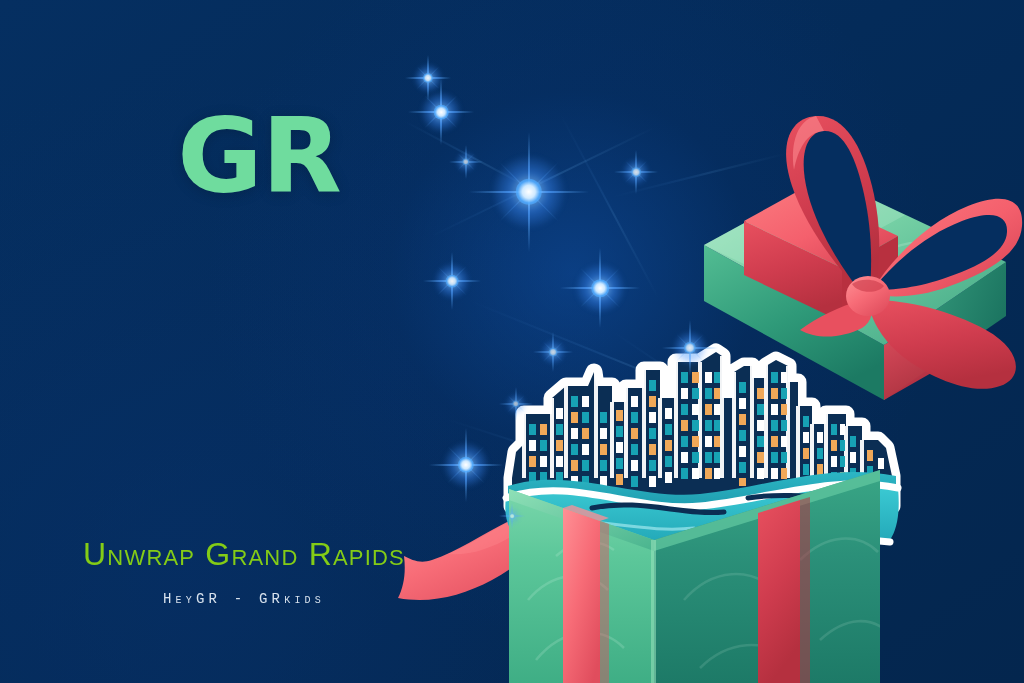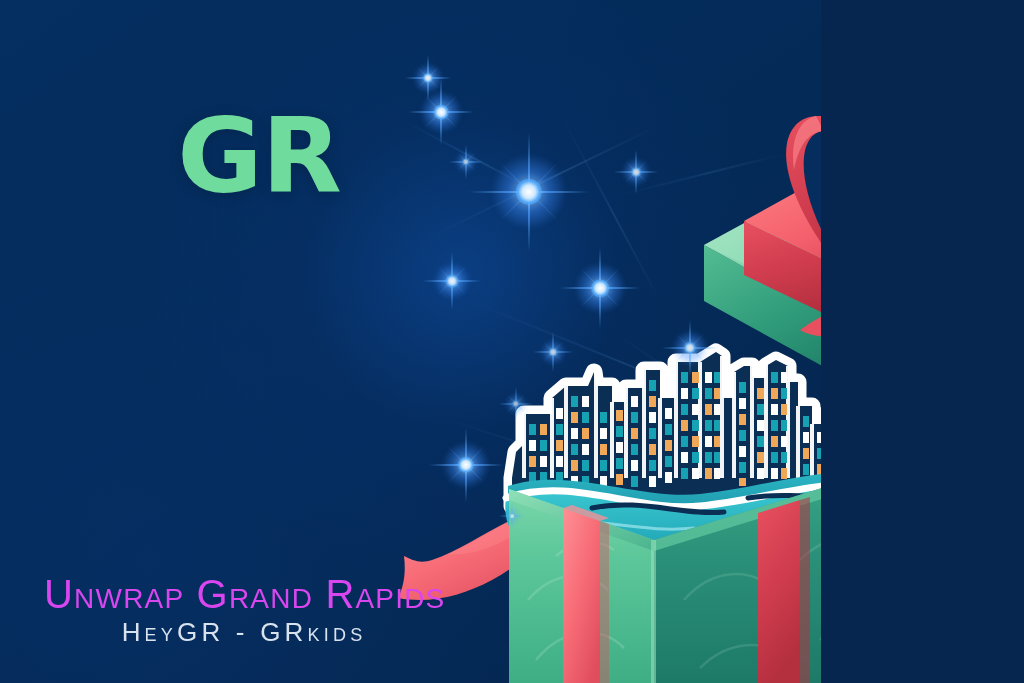--- a/index.html
+++ b/index.html
@@ -1,20 +1,20 @@
 <!DOCTYPE html>
 <html><head>
 <meta charset="utf-8">
 <style>
   html,body{margin:0;padding:0;background:#06264f;}
   body{font-family:"Liberation Sans",sans-serif;}
 
   #stage{
     position:relative;
-    width:821px;height:683px;
+    width:1024px;height:683px;
     overflow:hidden;
     background:#042e5f;
   }
   
   #bg-glow{
     position:absolute;inset:0;
     background:
       radial-gradient(circle at 56% 40%, rgba(20,90,190,.42) 0%, rgba(10,55,130,.16) 26%, rgba(4,46,95,0) 52%),
       radial-gradient(circle at 18% 82%, rgba(8,50,110,.45) 0%, rgba(4,46,95,0) 48%),
       linear-gradient(145deg,#052f61 0%,#042b59 45%,#04264e 100%);
@@ -67,35 +67,34 @@
     white-space:nowrap;
     text-shadow:0 2px 14px rgba(0,0,0,.18);
   }
   #hl1{font-size:104px;}
   #hl2{font-size:104px;margin-top:4px;}
   #hl3{font-size:104px;margin-top:4px;}
 
   
   #subcopy{position:absolute;left:44px;top:536px;width:400px;text-align:center;pointer-events:none;}
   #sub-main{
-    color:#d946ef;
+    color:#84cc16;
     font-family:"Liberation Sans",sans-serif;
-    font-size:40px;font-weight:400;
+    font-size:32px;font-weight:400;
     font-variant:small-caps;
     letter-spacing:1.2px;
     white-space:nowrap;
-    margin-top:36px;
   }
   #sub-credit{
     color:#d9e3ee;
-    font-family:Liberation Sans, sans-serif;
-    font-size:26px;font-weight:400;
+    font-family:Liberation Mono, monospace;
+    font-size:14px;font-weight:400;
     font-variant:small-caps;
     letter-spacing:4.2px;
-    margin-top:0;
+    margin-top:18px;
     white-space:nowrap;
   }
 
   
   #gift{position:absolute;inset:0;pointer-events:none;}
   #gift svg{display:block;width:1024px;height:683px;}
 </style>
 </head>
 <body>
 

